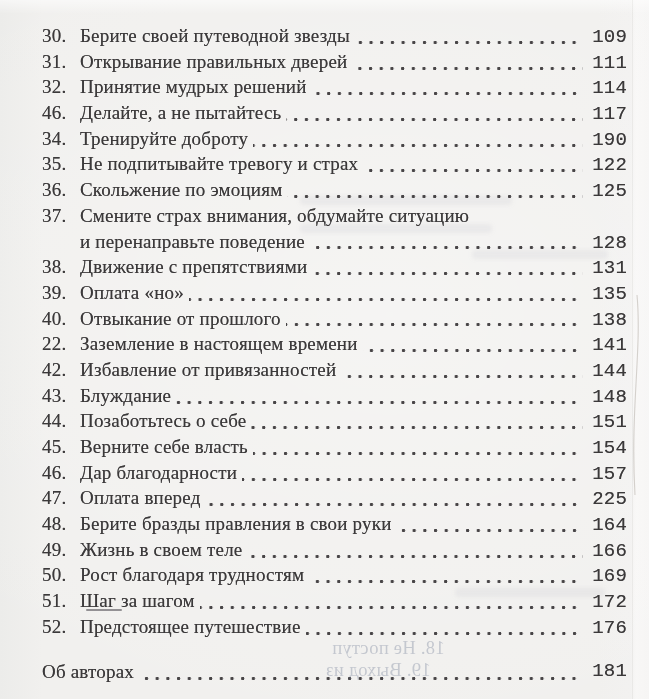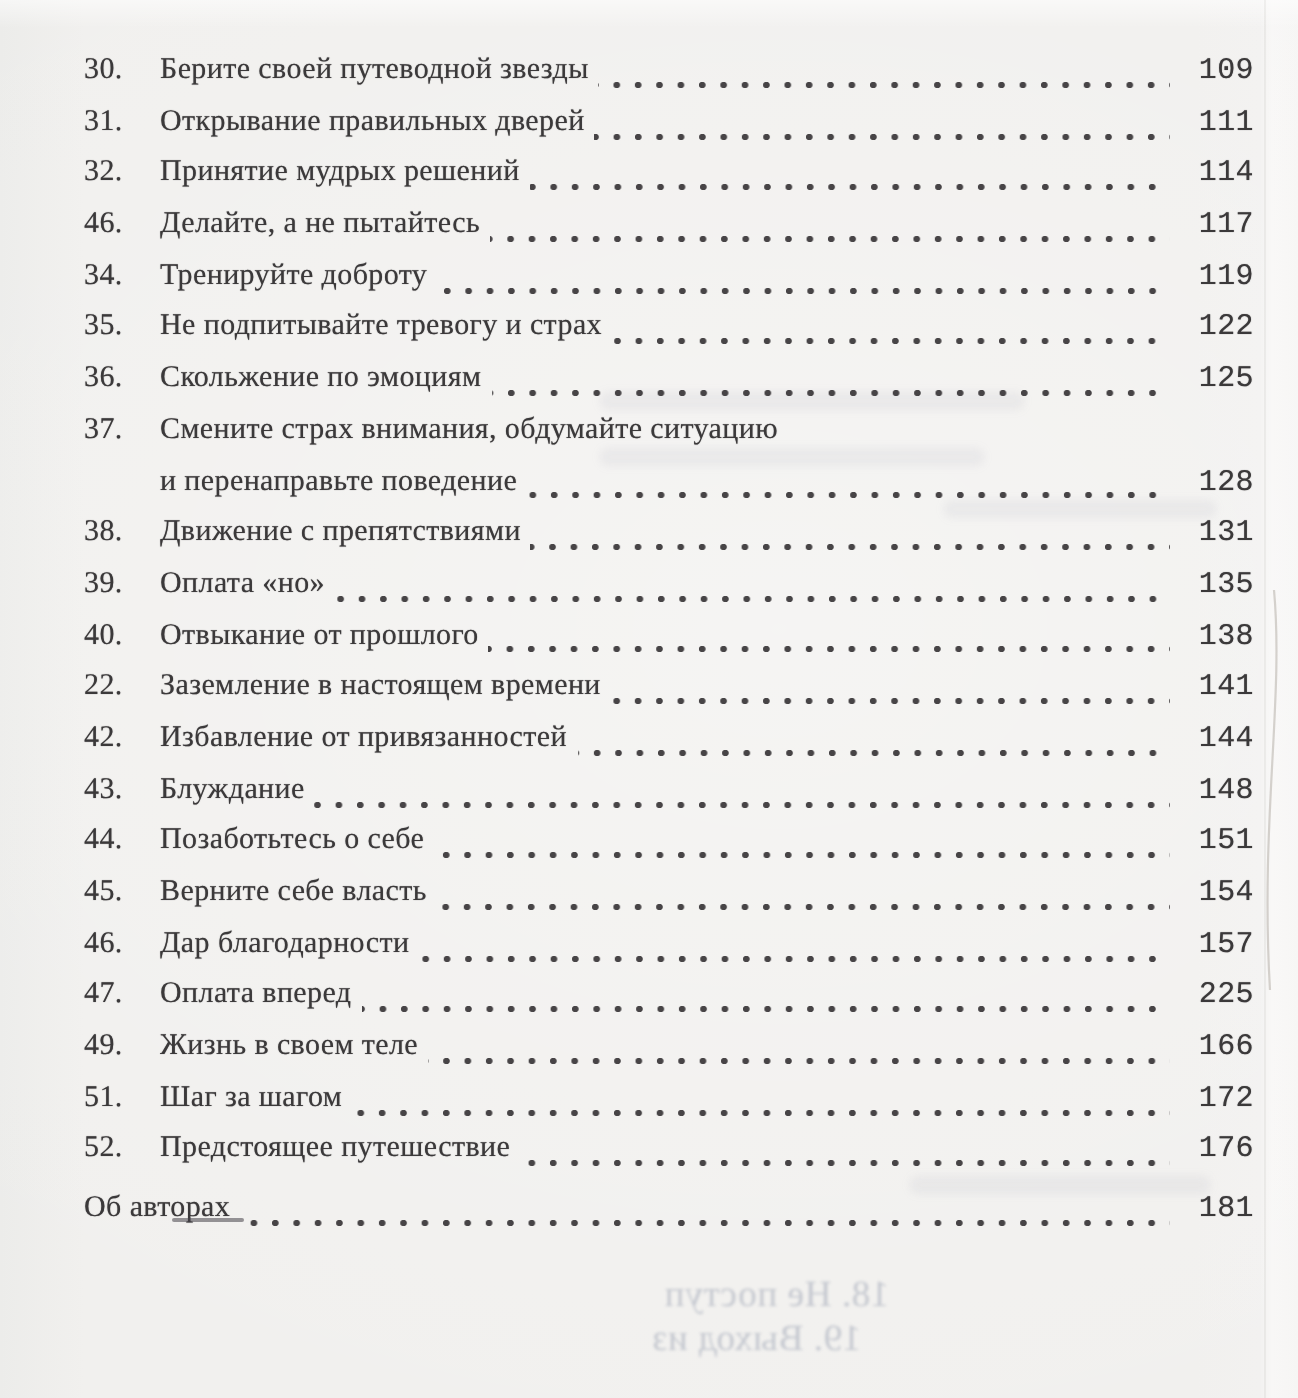--- a/index.html
+++ b/index.html
@@ -18,21 +18,21 @@
       linear-gradient(90deg, #ececea 0px, #f1f0ee 42px, #f1f0ee 598px, #f2f1f0 630px, #f8f7f6 636px, #f6f5f4 649px);
   }
   .edge-line {
     position: absolute; top: 0; bottom: 0; left: 632px; width: 1px;
     background: rgba(100,95,90,0.07);
   }
   .toc {
     position: absolute;
     left: 42px; right: 22px; top: 23px;
     color: #3b393a;
-    font-size: 15px;
+    font-size: 19px;
     letter-spacing: 0.2px;
     text-shadow: 0 0 0.5px rgba(59,57,58,0.65);
   }
   .row {
     display: flex;
     align-items: baseline;
     height: 25.7px;
     line-height: 25.7px;
     white-space: nowrap;
   }
@@ -43,21 +43,21 @@
     min-width: 10px;
     align-self: flex-end;
     height: 3.2px;
     margin: 0 9px 4.6px 5px;
     background-image: radial-gradient(circle at 1.6px 1.6px, #474446 1.45px, rgba(0,0,0,0) 1.95px);
     background-size: 10.7px 3.2px;
     background-repeat: repeat-x;
     background-position: right 0 top 0;
   }
   .pagenum { flex: none; min-width: 33px; text-align: right; font-family: Liberation Mono, monospace; }
-  .footer-row { margin-top: 4px; }
+  .footer-row { margin-top: 20px; align-items: flex-end; }
 
   
   .ghost {
     position: absolute;
     transform: scaleX(-1);
     color: rgba(108,120,148,0.34);
     filter: blur(0.7px);
     font-size: 18.5px;
     white-space: nowrap;
     letter-spacing: 0.3px;
@@ -118,21 +118,21 @@
       <div class="row">
     <span class="num">46.</span>
     <span class="title">Делайте, а не пытайтесь</span>
     <span class="dots"></span>
     <span class="pagenum">117</span>
   </div>
       <div class="row">
     <span class="num">34.</span>
     <span class="title">Тренируйте доброту</span>
     <span class="dots"></span>
-    <span class="pagenum">119</span>
+    <span class="pagenum">190</span>
   </div>
       <div class="row">
     <span class="num">35.</span>
     <span class="title">Не подпитывайте тревогу и страх</span>
     <span class="dots"></span>
     <span class="pagenum">122</span>
   </div>
       <div class="row">
     <span class="num">36.</span>
     <span class="title">Скольжение по эмоциям</span>
@@ -204,24 +204,36 @@
     <span class="dots"></span>
     <span class="pagenum">157</span>
   </div>
       <div class="row">
     <span class="num">47.</span>
     <span class="title">Оплата вперед</span>
     <span class="dots"></span>
     <span class="pagenum">225</span>
   </div>
       <div class="row">
+    <span class="num">48.</span>
+    <span class="title">Берите бразды правления в свои руки</span>
+    <span class="dots"></span>
+    <span class="pagenum">164</span>
+  </div>
+      <div class="row">
     <span class="num">49.</span>
     <span class="title">Жизнь в своем теле</span>
     <span class="dots"></span>
     <span class="pagenum">166</span>
+  </div>
+      <div class="row">
+    <span class="num">50.</span>
+    <span class="title">Рост благодаря трудностям</span>
+    <span class="dots"></span>
+    <span class="pagenum">169</span>
   </div>
       <div class="row">
     <span class="num">51.</span>
     <span class="title">Шаг за шагом</span>
     <span class="dots"></span>
     <span class="pagenum">172</span>
   </div>
       <div class="row">
     <span class="num">52.</span>
     <span class="title">Предстоящее путешествие</span>

